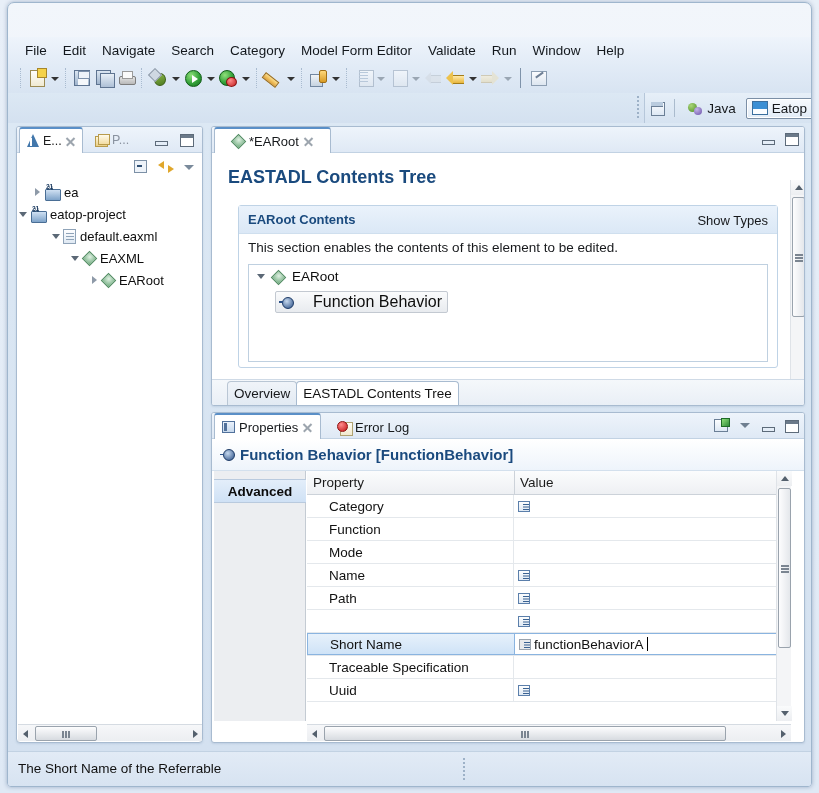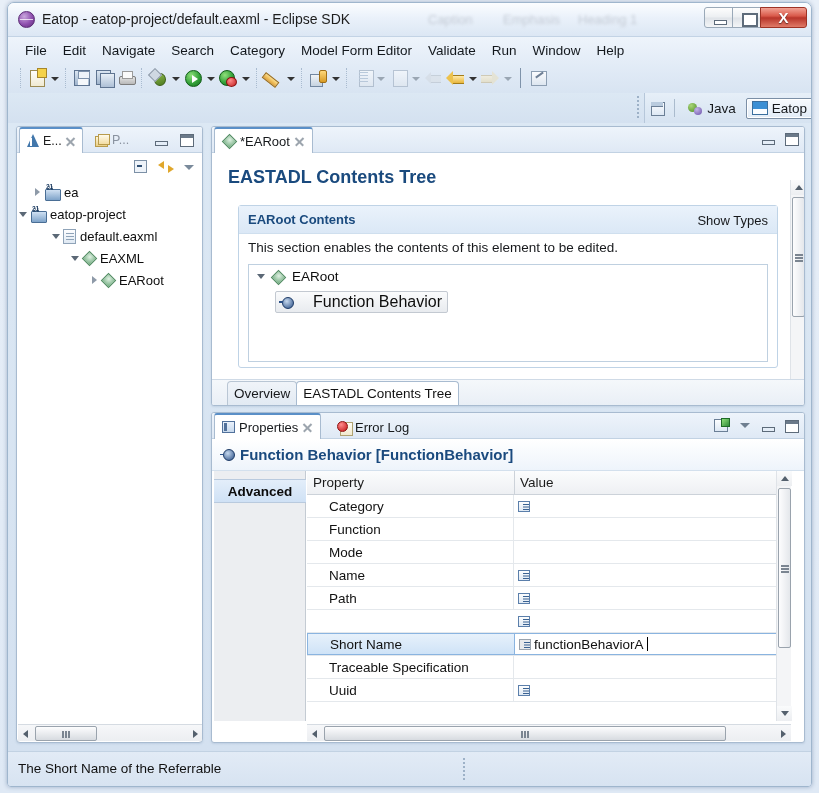--- a/index.html
+++ b/index.html
@@ -344,21 +344,21 @@
     box-shadow:0 1px 2px rgba(90,120,160,.18);
     overflow:hidden;
   }
   #editor-tabrow {
     position:absolute;left:0;top:0;width:594px;height:26px;
     background:linear-gradient(180deg,#eef4fb,#dfe9f5);
     border-bottom:1px solid #c2d2e3;
   }
   #editor-tab {
     position:absolute;left:2px;top:0;height:26px;display:flex;align-items:center;gap:4px;
-    padding:0 7px;font-size:13px;color:#16191c;background:#fff;
+    padding:0 16px;font-size:13px;color:#16191c;background:#fff;
     border:1px solid #a8bbd0;border-bottom:none;border-top:2px solid #5a8fc7;border-radius:3px 3px 0 0;
   }
   #editor-tools { position:absolute;right:8px;top:5px;display:flex;gap:9px; }
   #editor-canvas {
     position:absolute;left:0;top:26px;width:594px;height:228px;background:#fff;
     overflow:hidden;
   }
   #form-title {
     position:absolute;left:16px;top:14px;font-size:18px;font-weight:bold;color:#1a4a7e;
   }
@@ -537,32 +537,20 @@
   }
   #status-text { position:absolute;left:10px;top:9px;font-size:13.5px;color:#111; }
   #status-grip { position:absolute;left:455px;top:6px;width:3px;height:22px;border-left:2px dotted #9db1c7; }
 </style>
 </head>
 <body>
 
 <div id="root">
   <div id="window-frame">
 
-    <div id="titlebar">
-      <div id="app-icon"></div>
-      <div id="window-title">Eatop - eatop-project/default.eaxml - Eclipse SDK</div>
-      <div class="ghost-text" style="left:420px">Caption</div>
-      <div class="ghost-text" style="left:495px">Emphasis</div>
-      <div class="ghost-text" style="left:570px">Heading 1</div>
-      <div id="win-btns">
-        <div class="win-btn min"></div>
-        <div class="win-btn max"></div>
-        <div class="win-btn close">X</div>
-      </div>
-    </div>
 
     <div id="menubar">
       <div class="menu-item">File</div>
       <div class="menu-item">Edit</div>
       <div class="menu-item">Navigate</div>
       <div class="menu-item">Search</div>
       <div class="menu-item">Category</div>
       <div class="menu-item">Model Form Editor</div>
       <div class="menu-item">Validate</div>
       <div class="menu-item">Run</div>

